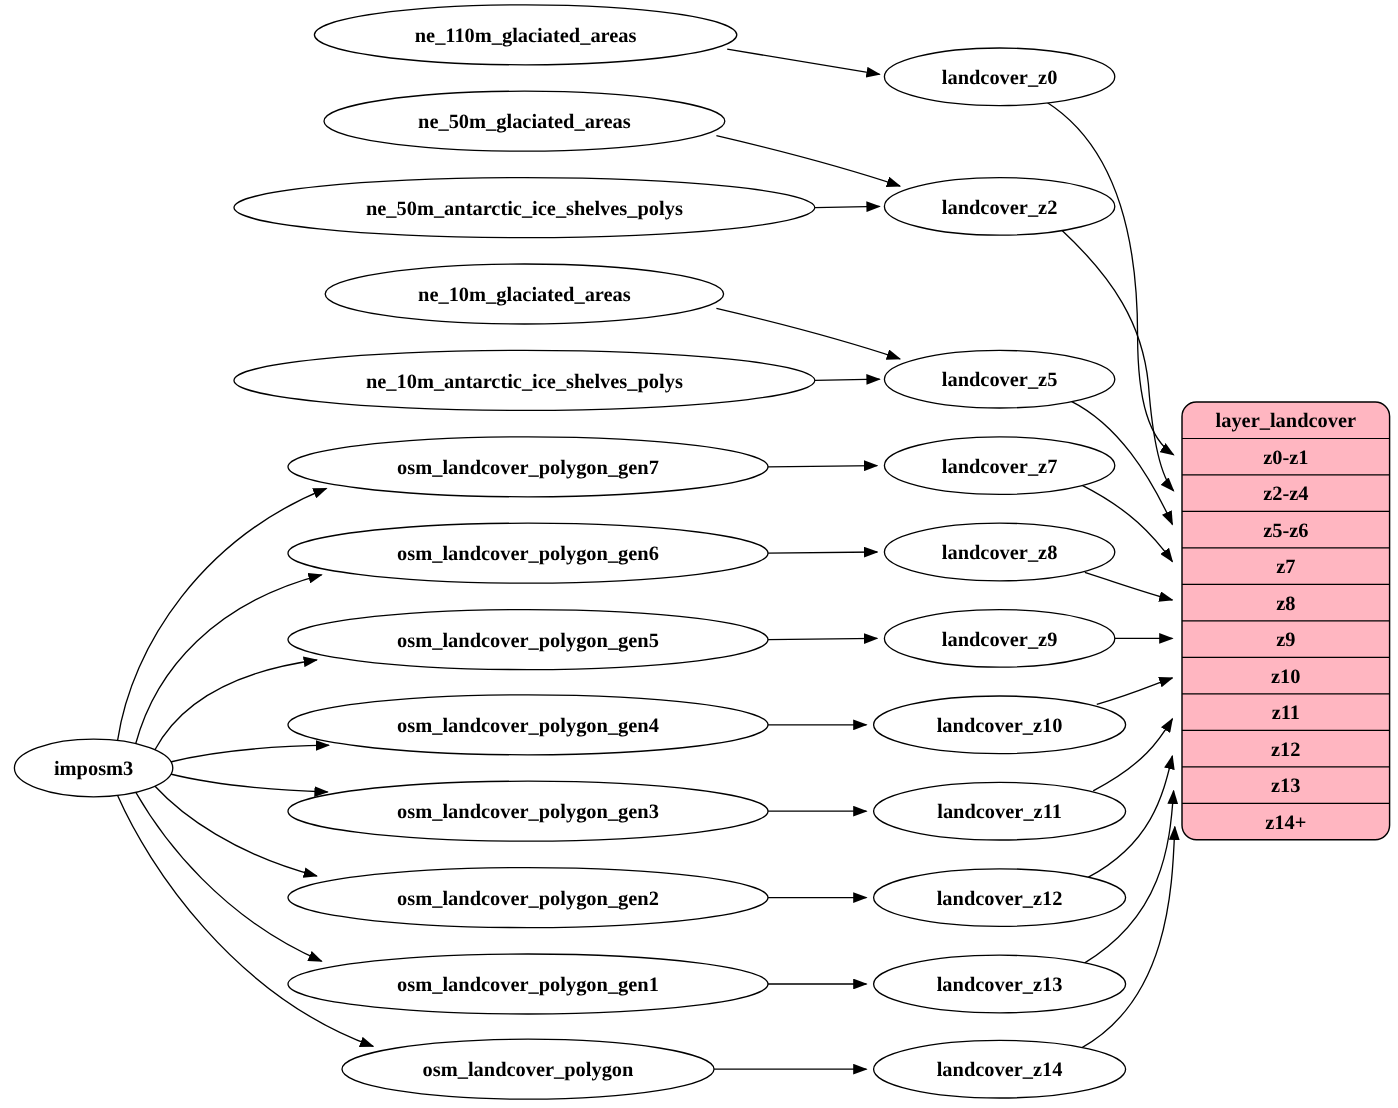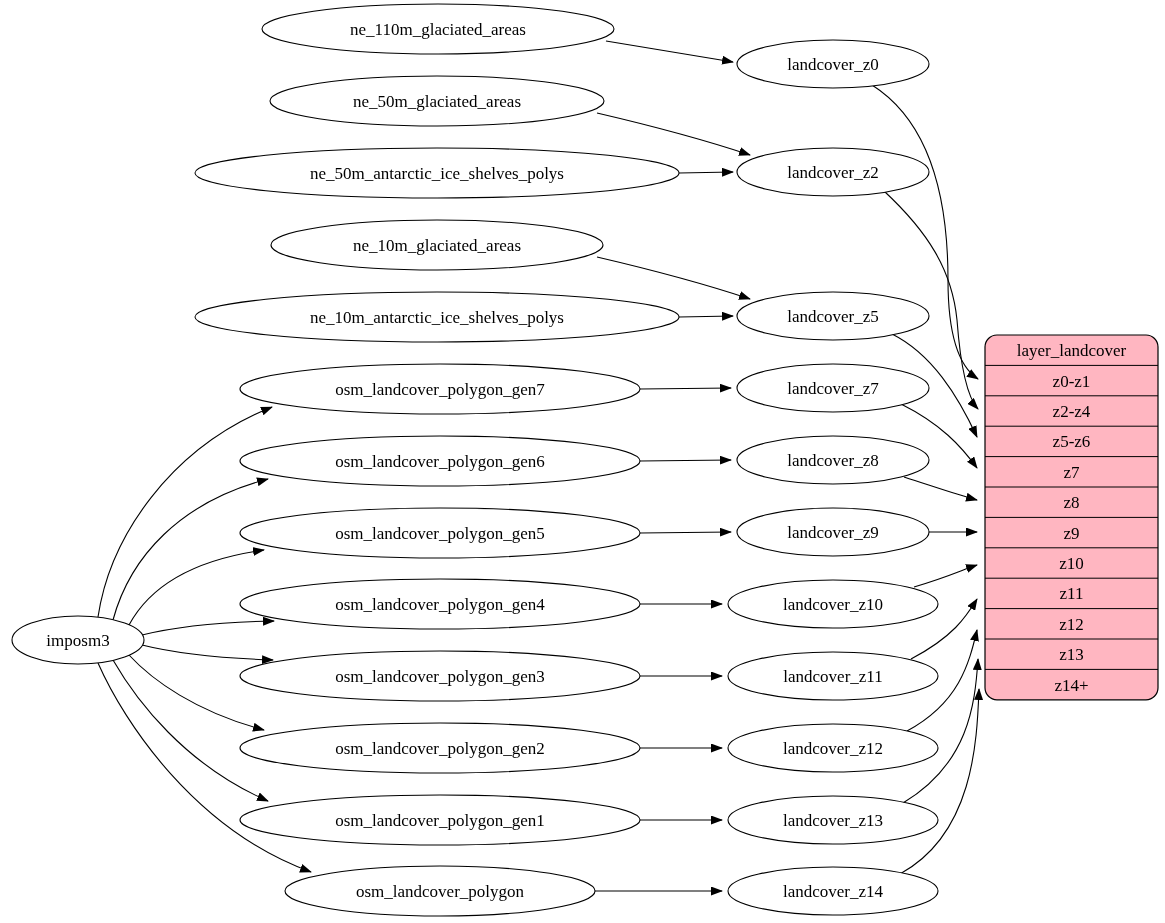--- a/index.html
+++ b/index.html
@@ -2,20 +2,21 @@
 <html><head>
 <meta charset="utf-8">
 <style>
   html, body { margin: 0; padding: 0; background: #ffffff; }
   .canvas {
     position: relative;
     width: 1165px;
     height: 923px;
     background: #ffffff;
     font-family: "Liberation Serif", "DejaVu Serif", serif;
+    font-weight: bold;
   }
   svg { display: block; }
   .edge { fill: none; stroke: #000000; stroke-width: 1.1; }
   .node-ellipse { fill: #ffffff; stroke: #000000; stroke-width: 1.1; }
   .node-label, .record-label { font-family: "Liberation Serif", "DejaVu Serif", serif;
     font-size: 17px; fill: #000000; text-anchor: middle; }
   .record-outline { stroke: #000000; stroke-width: 1.2; }
   .record-sep { stroke: #000000; stroke-width: 1; }
 </style>
 </head>

